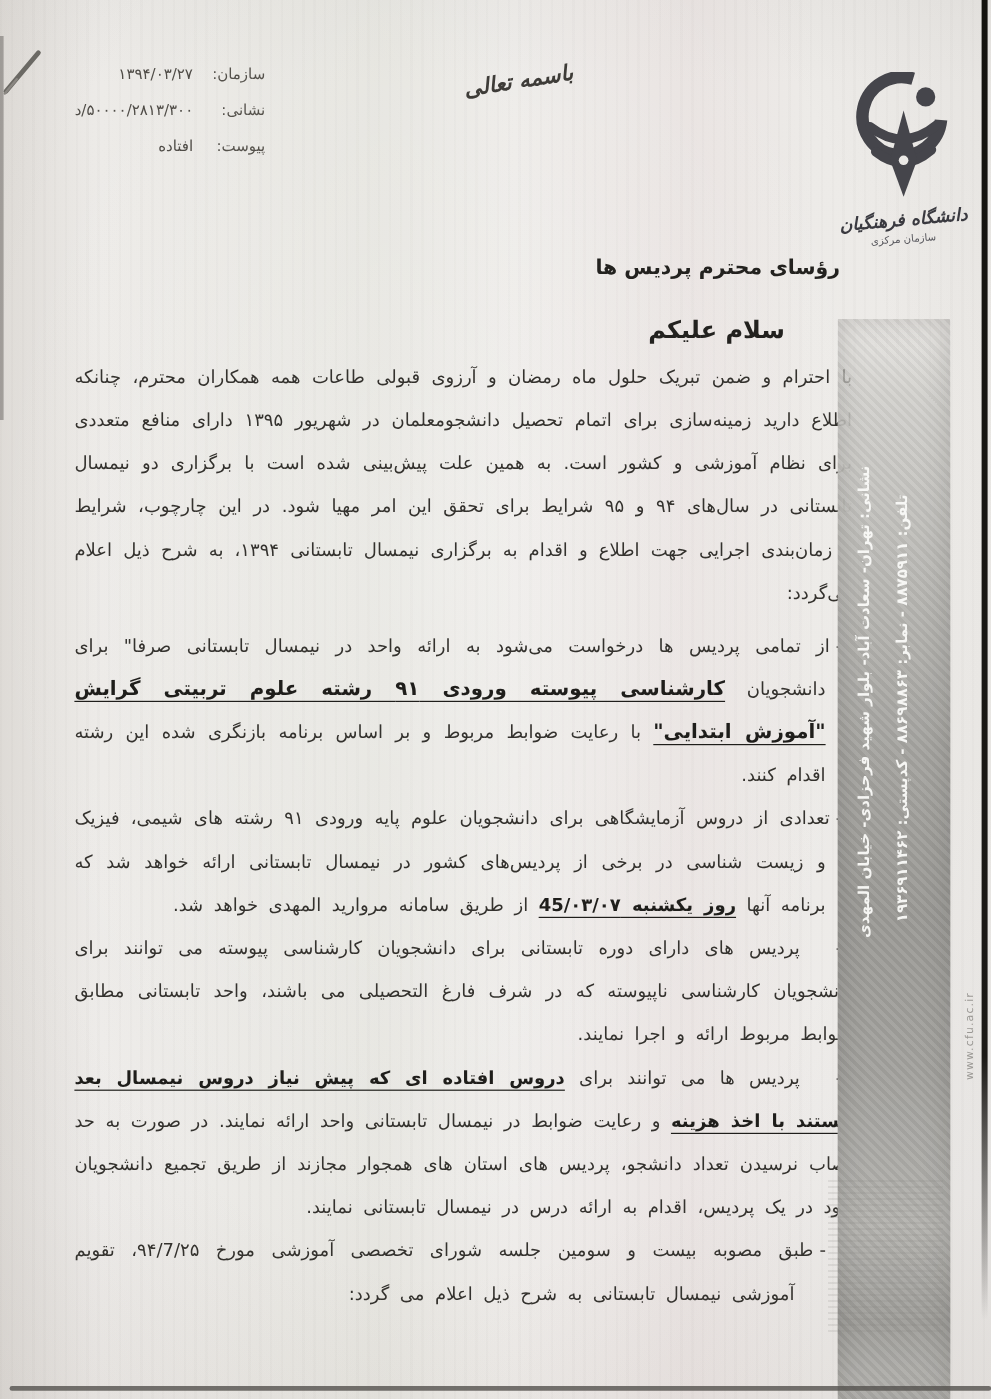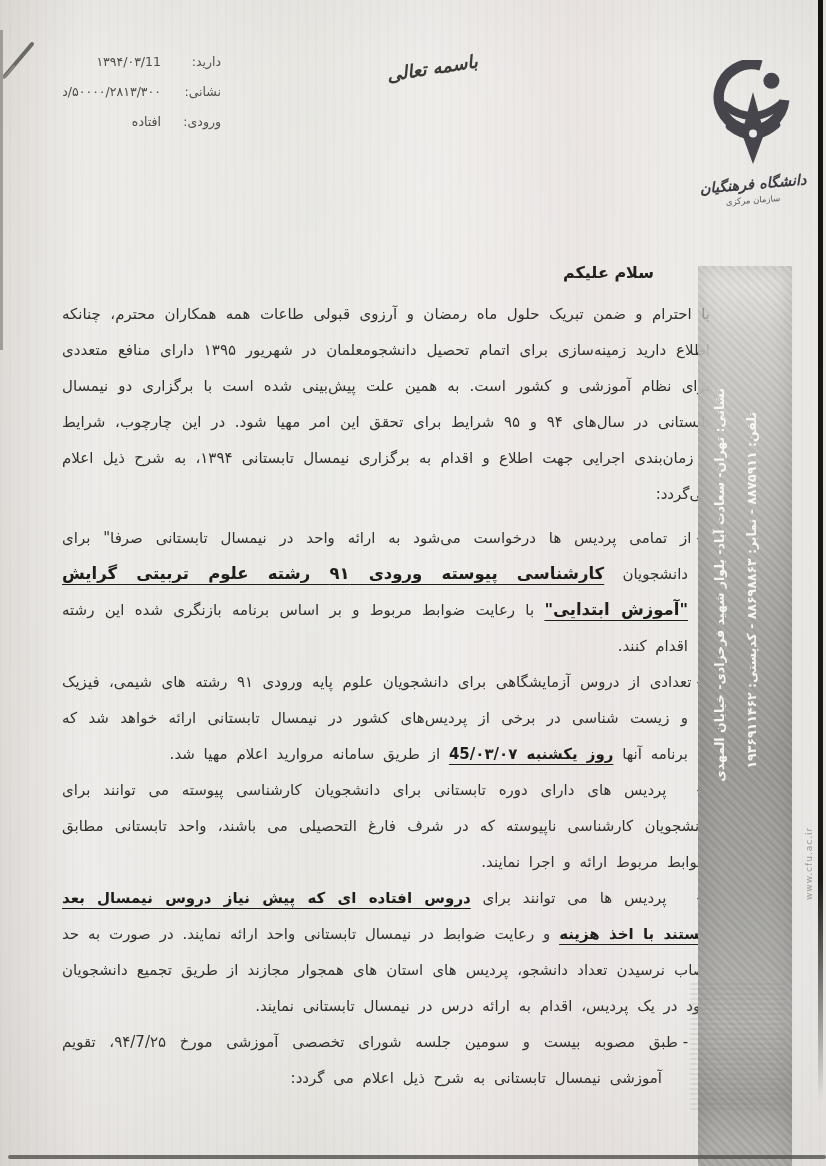--- a/index.html
+++ b/index.html
@@ -32,21 +32,21 @@
   .besmellah{position:absolute;left:378px;top:58px;width:100px;font-size:18px;font-weight:bold;
     font-style:italic;color:#3e3c38;transform:rotate(-9deg);white-space:nowrap;}
   
   .logo{position:absolute;left:692px;top:60px;width:122px;text-align:center;}
   .logo svg{display:block;margin:0 auto;}
   .logo-name{font-size:14.5px;font-weight:bold;font-style:italic;color:#3a3a40;
     transform:rotate(-5deg);margin-top:4px;white-space:nowrap;}
   .logo-org{font-size:8.5px;color:#55555b;transform:rotate(-4deg);margin-top:3px;}
   
   .title{position:absolute;right:126px;top:213px;font-size:17px;font-weight:bold;color:#23221f;}
-  .salutation{position:absolute;right:172px;top:263px;font-size:16px;font-weight:bold;color:#23221f;}
+  .salutation{position:absolute;right:172px;top:263px;font-size:20px;font-weight:bold;color:#23221f;}
   
   .body{position:absolute;right:116px;left:62px;top:296px;font-size:15px;line-height:36px;
     text-align:justify;color:#34322e;word-spacing:4px;}
   .intro{min-height:172px;margin-bottom:8px;}
   .item{position:relative;}
   .item .em{font-weight:bold;text-decoration:underline;text-underline-offset:5px;color:#1f1e1b;}
   .i1{padding-right:22px;text-indent:-22px;min-height:110px;}
   .i1 .em{font-size:16.5px;}
   .i2{padding-right:22px;text-indent:-22px;min-height:98px;}
   .i3{min-height:98px;}
@@ -74,56 +74,57 @@
 </head>
 <body>
 
 <div class="page">
 
   <div class="streaks"></div>
   <div class="vignette"></div>
 
   <div class="hfields">
     <div class="hrow">
-      <span class="lbl">دارید:</span>
-      <span class="val">۱۳۹۴/۰۳/11</span>
+      <span class="lbl">سازمان:</span>
+      <span class="val">۱۳۹۴/۰۳/۲۷</span>
     </div>
     <div class="hrow">
       <span class="lbl">نشانی:</span>
       <span class="val ltr-ov">د/۵۰۰۰۰/۲۸۱۳/۳۰۰</span>
     </div>
     <div class="hrow">
-      <span class="lbl">ورودی:</span>
+      <span class="lbl">پیوست:</span>
       <span class="val">افتاده</span>
     </div>
   </div>
 
   <div class="besmellah">باسمه تعالی</div>
 
   <div class="logo">
     <svg width="82" height="112" viewBox="0 0 100 140" xmlns="http://www.w3.org/2000/svg">
       <path d="M60 7 A41 41 0 1 0 89 50" fill="none" stroke="#45454b" stroke-width="13"></path>
       <circle cx="73" cy="26" r="10" fill="#45454b"></circle>
       <path d="M15 57 Q50 84 85 55" fill="none" stroke="#45454b" stroke-width="10" stroke-linecap="round"></path>
       <path d="M21 83 Q50 106 79 81" fill="none" stroke="#45454b" stroke-width="10" stroke-linecap="round"></path>
       <path d="M50 40 L36 92 L50 130 L64 92 Z" fill="#45454b"></path>
       <circle cx="50" cy="92" r="5" fill="#ebe9e6"></circle>
     </svg>
     <div class="logo-name">دانشگاه فرهنگیان</div>
     <div class="logo-org">سازمان مرکزی</div>
   </div>
 
+  <div class="title">رؤسای محترم پردیس ها</div>
   <div class="salutation">سلام علیکم</div>
 
   <div class="body">
     <div class="intro">با احترام و ضمن تبریک حلول ماه رمضان و آرزوی قبولی طاعات همه همکاران محترم، چنانکه اطلاع دارید زمینه‌سازی برای اتمام تحصیل دانشجومعلمان در شهریور ۱۳۹۵ دارای منافع متعددی برای نظام آموزشی و کشور است. به همین علت پیش‌بینی شده است با برگزاری دو نیمسال تابستانی در سال‌های ۹۴ و ۹۵ شرایط برای تحقق این امر مهیا شود. در این چارچوب، شرایط و زمان‌بندی اجرایی جهت اطلاع و اقدام به برگزاری نیمسال تابستانی ۱۳۹۴، به شرح ذیل اعلام می‌گردد:</div>
 
     <div class="item i1"><span>۱-</span><span class="gap-s"></span><span>از تمامی پردیس ها درخواست می‌شود به ارائه واحد در نیمسال تابستانی صرفا" برای دانشجویان </span><span class="em">کارشناسی پیوسته ورودی ۹۱ رشته علوم تربیتی گرایش "آموزش ابتدایی"</span><span> با رعایت ضوابط مربوط و بر اساس برنامه بازنگری شده این رشته اقدام کنند.</span></div>
 
-    <div class="item i2"><span>۲-</span><span class="gap-s"></span><span>تعدادی از دروس آزمایشگاهی برای دانشجویان علوم پایه ورودی ۹۱ رشته های شیمی، فیزیک و زیست شناسی در برخی از پردیس‌های کشور در نیمسال تابستانی ارائه خواهد شد که برنامه آنها </span><span class="em">روز یکشنبه 45/۰۳/۰۷</span><span> از طریق سامانه مروارید اعلام مهیا شد.</span></div>
+    <div class="item i2"><span>۲-</span><span class="gap-s"></span><span>تعدادی از دروس آزمایشگاهی برای دانشجویان علوم پایه ورودی ۹۱ رشته های شیمی، فیزیک و زیست شناسی در برخی از پردیس‌های کشور در نیمسال تابستانی ارائه خواهد شد که برنامه آنها </span><span class="em">روز یکشنبه 45/۰۳/۰۷</span><span> از طریق سامانه مروارید المهدی خواهد شد.</span></div>
 
     <div class="item i3"><span>۳-</span><span class="gap-l"></span><span>پردیس های دارای دوره تابستانی برای دانشجویان کارشناسی پیوسته می توانند برای دانشجویان کارشناسی ناپیوسته که در شرف فارغ التحصیلی می باشند، واحد تابستانی مطابق ضوابط مربوط ارائه و اجرا نمایند.</span><span class="em"></span><span></span></div>
 
     <div class="item i4"><span>۴-</span><span class="gap-l"></span><span>پردیس ها می توانند برای </span><span class="em">دروس افتاده ای که پیش نیاز دروس نیمسال بعد هستند با اخذ هزینه</span><span> و رعایت ضوابط در نیمسال تابستانی واحد ارائه نمایند. در صورت به حد نصاب نرسیدن تعداد دانشجو، پردیس های استان های همجوار مجازند از طریق تجمیع دانشجویان خود در یک پردیس، اقدام به ارائه درس در نیمسال تابستانی نمایند.</span></div>
 
     <div class="item i5"><span>۵ -</span><span class="gap-s"></span><span>طبق مصوبه بیست و سومین جلسه شورای تخصصی آموزشی مورخ ۹۴/7/۲۵، تقویم آموزشی نیمسال تابستانی به شرح ذیل اعلام می گردد:</span><span class="em"></span><span></span></div>
   </div>
 
   <div class="side-band"></div>
   <div class="bottom-texture"></div>

